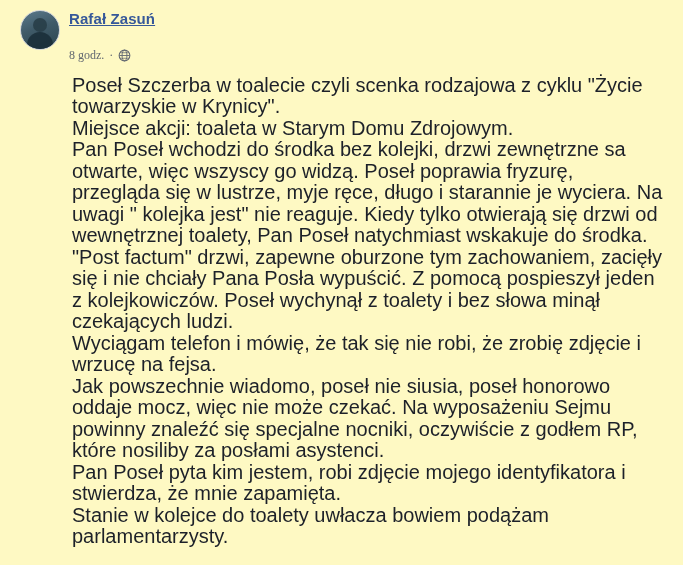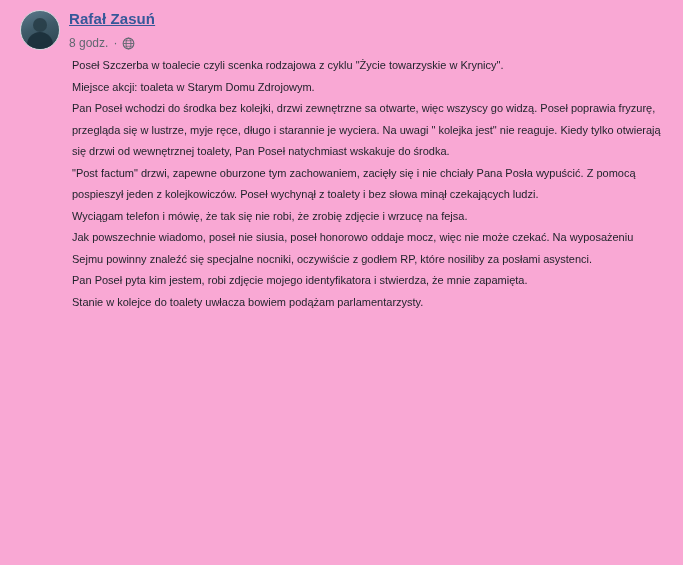--- a/index.html
+++ b/index.html
@@ -12,21 +12,21 @@
     background: #ffffff;
     font-family: "Liberation Sans", sans-serif;
     color: #1d2129;
     overflow: hidden;
   }
   .post {
     width: 683px;
     height: 565px;
     box-sizing: border-box;
     padding: 10px 12px 0 12px;
-    background: #f9a8d4;
+    background: #fef9c3;
   }
   .post-header {
     display: flex;
     align-items: flex-start;
     padding-left: 8px;
   }
   .avatar {
     width: 40px;
     height: 40px;
     border-radius: 50%;
@@ -70,44 +70,45 @@
     color: #365899;
     letter-spacing: 0.1px;
     display: inline-block;
     margin-bottom: 4px;
   }
   .meta-row {
     display: flex;
     align-items: center;
     font-size: 12px;
     color: #616770;
-    margin-top: 5px;
+    margin-top: 17px;
+    font-family: Liberation Serif, serif;
   }
   .timestamp {
     color: #616770;
     font-size: 12px;
   }
   .dot-sep {
     margin: 0 5px;
     color: #616770;
     font-size: 12px;
   }
   .globe-icon {
     display: inline-flex;
     width: 13px;
     height: 13px;
     color: #616770;
   }
   .globe-icon svg {
     display: block;
   }
   .post-body {
-    margin-top: 5px;
+    margin-top: 13px;
     padding: 0 5px 0 60px;
-    font-size: 11px;
+    font-size: 20px;
     line-height: 21.5px;
     color: #1d2129;
   }
   .post-body p {
     margin: 0;
     padding: 0;
   }
 </style>
 </head>
 <body>

